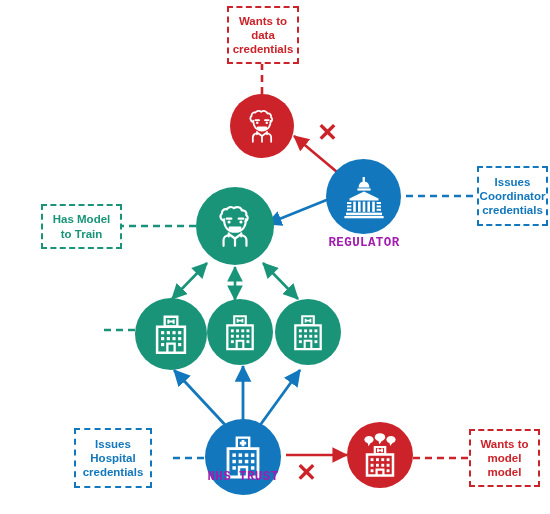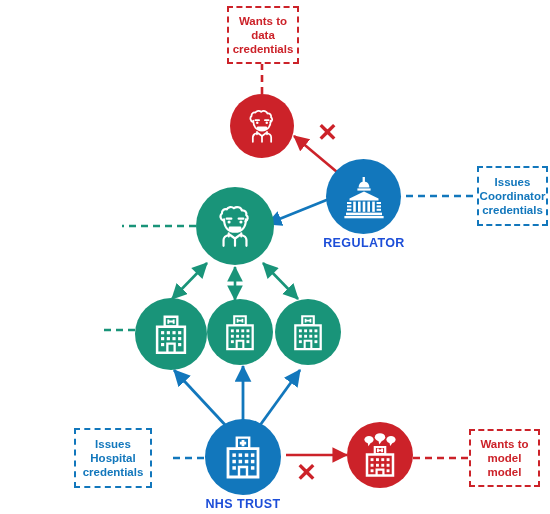--- a/index.html
+++ b/index.html
@@ -41,21 +41,21 @@
 
   
   .node-caption {
     position: absolute;
     text-align: center;
     font-weight: bold;
     font-size: 12.5px;
     letter-spacing: 0.4px;
     white-space: nowrap;
   }
-  .cap-blue { color: #1d4ed8; }
+  .cap-blue { color: #a21caf; font-family: Liberation Mono, monospace; }
 
   
   .ann {
     position: absolute;
     box-sizing: border-box;
     display: flex;
     align-items: center;
     justify-content: center;
     text-align: center;
     font-weight: bold;
@@ -150,20 +150,26 @@
   </div>
 
   <div class="ann ann-blue" style="left:477px; top:166px; width:71px; height:60px;">
     <div>
       <span>Issues</span>
       <span>Coordinator</span>
       <span>credentials</span>
     </div>
   </div>
 
+  <div class="ann ann-green" style="left:41px; top:204px; width:81px; height:45px;">
+    <div>
+      <span>Has Model</span>
+      <span>to Train</span>
+    </div>
+  </div>
 
 
   <div class="ann ann-blue" style="left:74px; top:428px; width:78px; height:60px;">
     <div>
       <span>Issues</span>
       <span>Hospital</span>
       <span>credentials</span>
     </div>
   </div>
 
@@ -327,21 +333,21 @@
           <rect x="19.6" y="26.8" width="3.5" height="3.5"></rect>
           <rect x="25.8" y="26.8" width="3.5" height="3.5"></rect>
           <rect x="31.9" y="26.8" width="3.5" height="3.5"></rect>
           <rect x="13.4" y="33.2" width="3.5" height="3.5"></rect>
           <rect x="31.9" y="33.2" width="3.5" height="3.5"></rect>
           <path d="M20.0 44.0 L20.0 34.0 L28.0 34.0 L28.0 44.0" fill="none" stroke="#ffffff" stroke-width="2.4"></path>
         </g>
       </svg>
     </span>
   </div>
-  <div class="node-caption cap-blue" style="left:183px; top:497px; width:120px;">NHS TRUST</div>
+  <div class="node-caption cap-blue" style="left:183px; top:470px; width:120px;">NHS TRUST</div>
 
   <div class="node red" style="left:347px; top:422px; width:66px; height:66px;">
     <span>
       <svg width="48" height="48" viewBox="0 0 48 48" aria-hidden="true">
         <g fill="#ffffff" stroke="none">
           <ellipse cx="13.0" cy="8.6" rx="4.6" ry="3.6"></ellipse>
           <path d="M11.6 11.4 L12.4 15.2 L14.8 11.8 Z"></path>
           <ellipse cx="24.0" cy="6.2" rx="5.2" ry="4.0"></ellipse>
           <path d="M22.4 9.4 L23.3 13.4 L25.8 9.9 Z"></path>
           <ellipse cx="35.0" cy="8.6" rx="4.6" ry="3.6"></ellipse>

